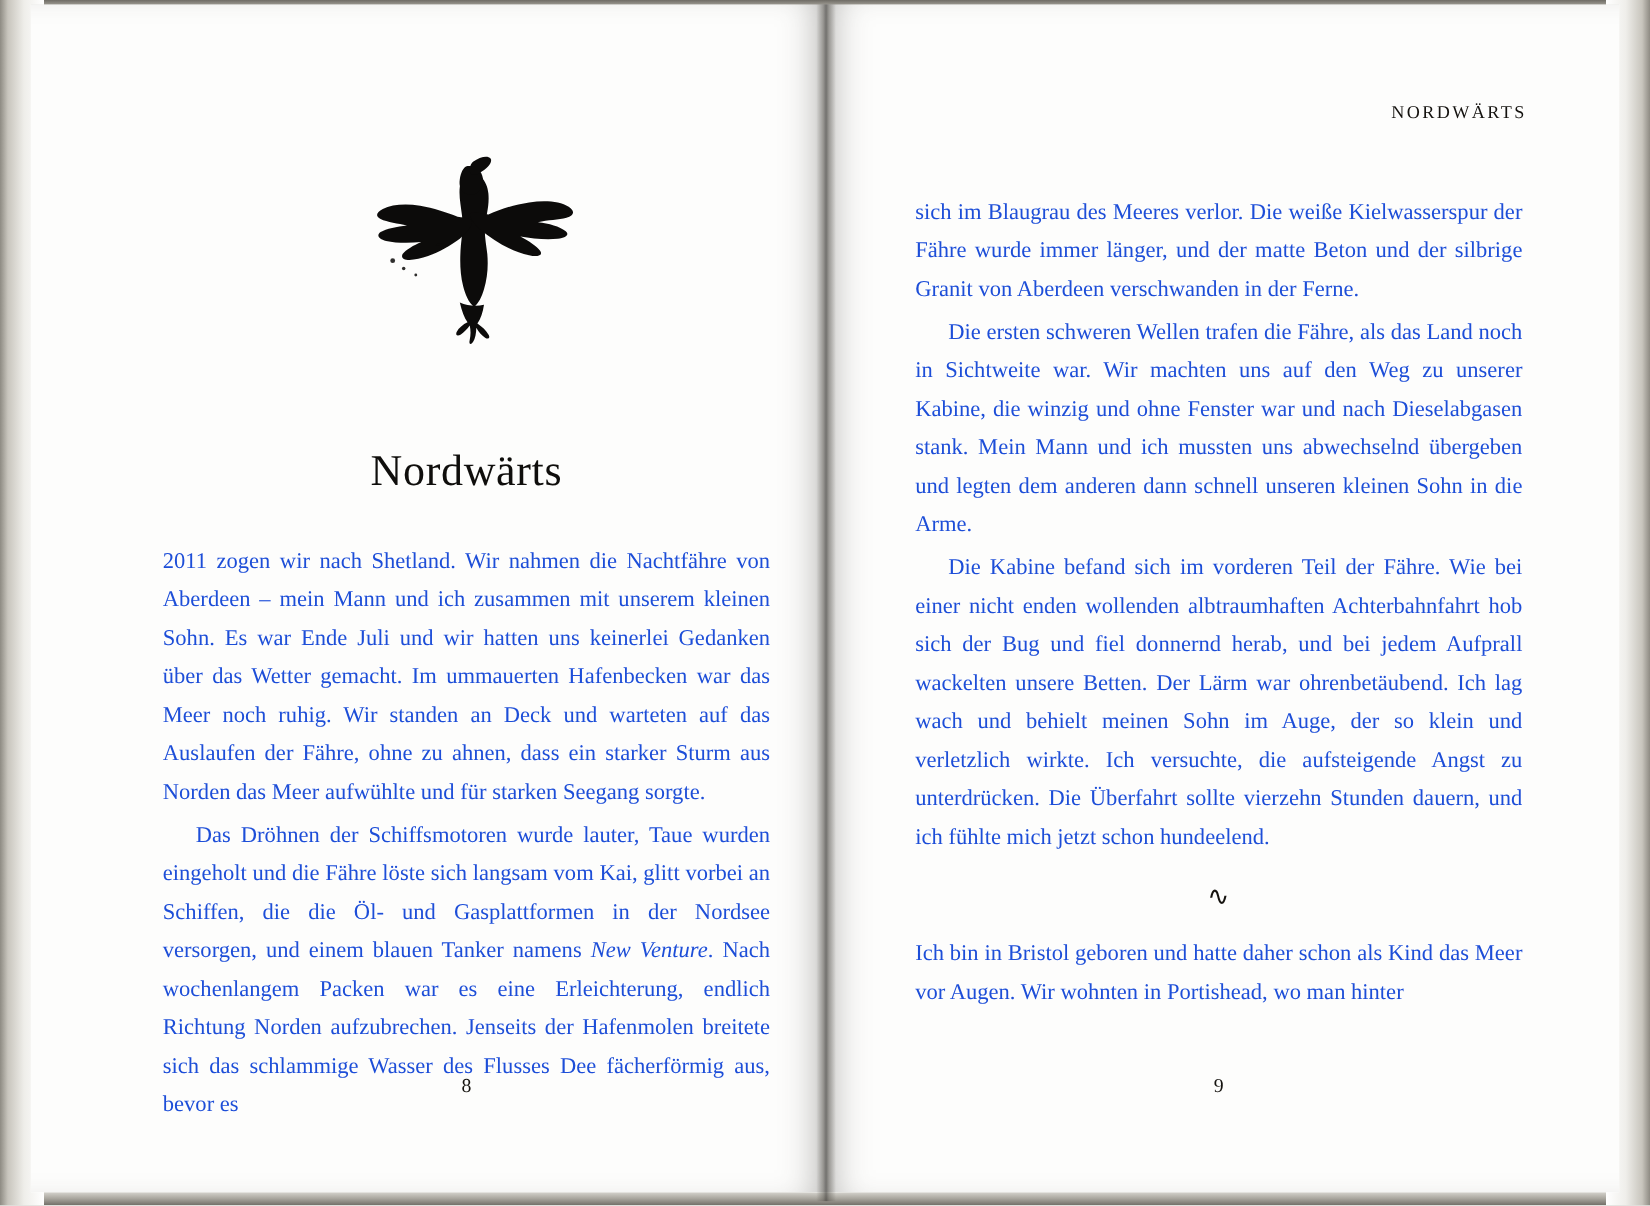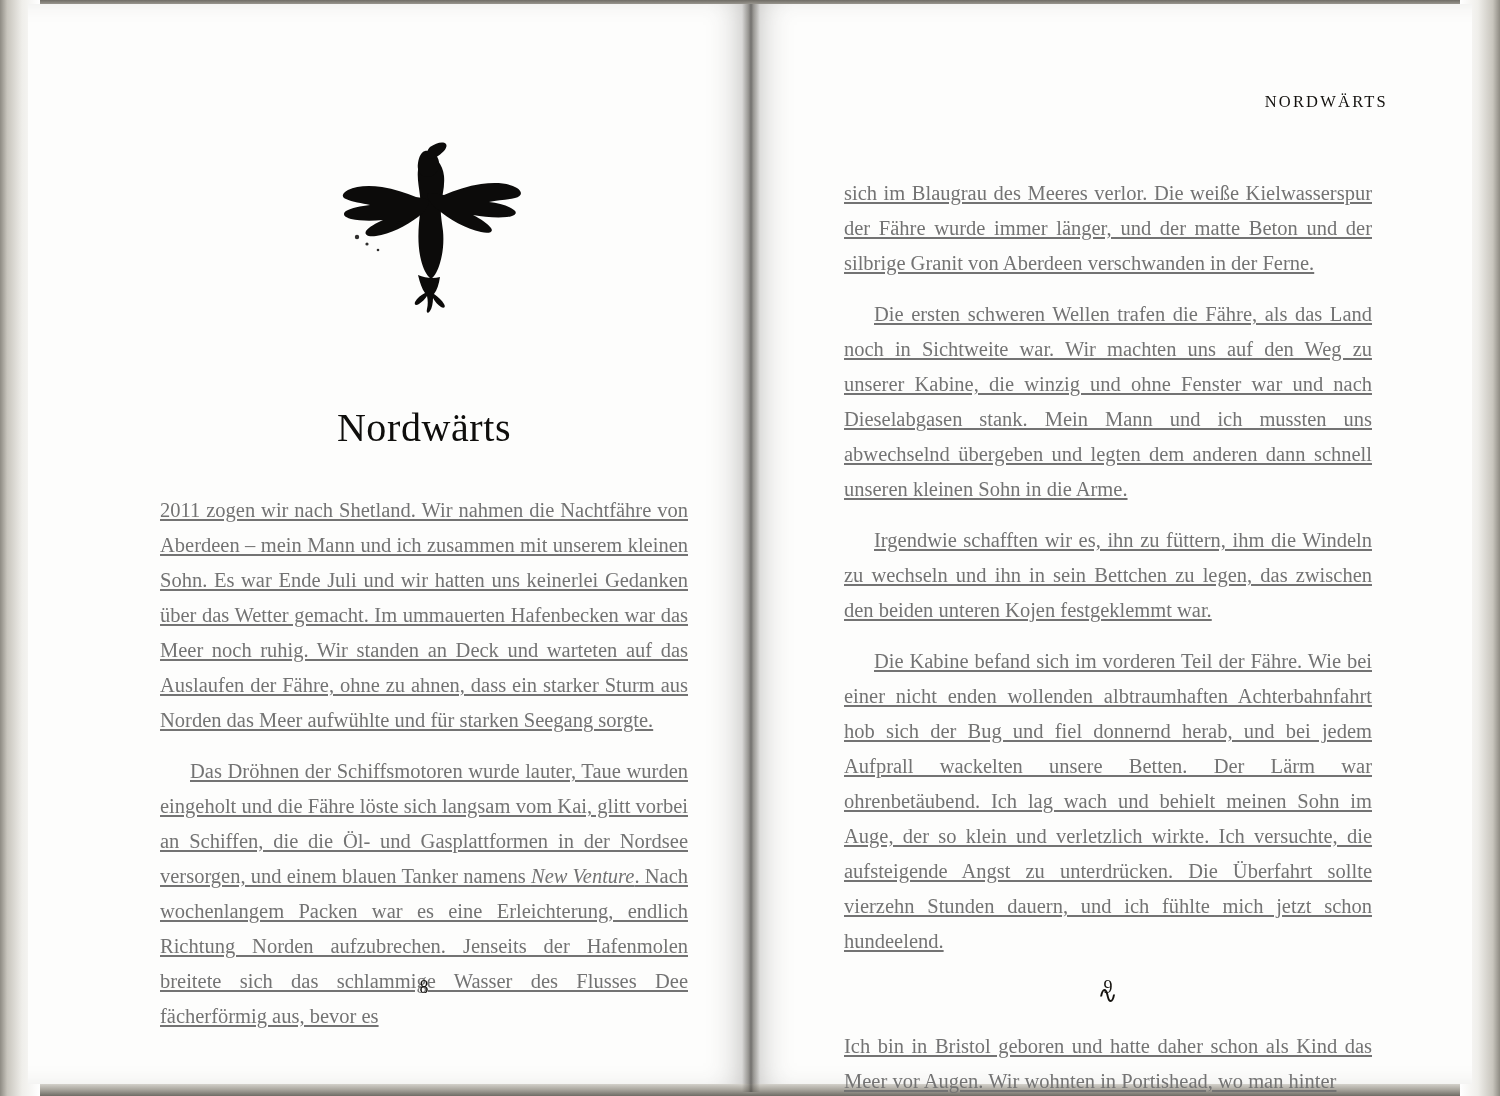--- a/index.html
+++ b/index.html
@@ -98,28 +98,27 @@
     margin-top: 62px;
     letter-spacing: 0.6px;
   }
   .body-left {
     margin-top: 42px;
   }
   .body-right {
     margin-top: 64px;
   }
   p.para {
-    margin: 16px;
+    margin: 4px;
     font-size: 20.5px;
     line-height: 35px;
-    color: #737373;
+    color: #1d4ed8;
     text-align: justify;
     text-justify: inter-word;
     hyphens: manual;
-    text-decoration: underline;
   }
   p.indent {
     text-indent: 30px;
   }
   .ornament {
     text-align: center;
     font-size: 24px;
     color: #15130f;
     margin: 22px 0 20px 0;
     letter-spacing: 1px;
@@ -186,21 +185,20 @@
   </div>
 
   <div class="page page-right">
     <div class="content-right">
 
       <div class="running-head">Nordwärts</div>
 
       <div class="body-right">
         <p class="para">sich im Blaugrau des Meeres verlor. Die weiße Kielwasserspur der Fähre wurde immer länger, und der matte Beton und der silbrige Granit von Aberdeen verschwanden in der Ferne.</p>
         <p class="para indent">Die ersten schweren Wellen trafen die Fähre, als das Land noch in Sichtweite war. Wir machten uns auf den Weg zu unserer Kabine, die winzig und ohne Fenster war und nach Dieselabgasen stank. Mein Mann und ich mussten uns abwechselnd übergeben und legten dem anderen dann schnell unseren kleinen Sohn in die Arme.</p>
-        <p class="para indent">Irgendwie schafften wir es, ihn zu füttern, ihm die Windeln zu wechseln und ihn in sein Bettchen zu legen, das zwischen den beiden unteren Kojen festgeklemmt war.</p>
         <p class="para indent">Die Kabine befand sich im vorderen Teil der Fähre. Wie bei einer nicht enden wollenden albtraumhaften Achterbahnfahrt hob sich der Bug und fiel donnernd herab, und bei jedem Aufprall wackelten unsere Betten. Der Lärm war ohrenbetäubend. Ich lag wach und behielt meinen Sohn im Auge, der so klein und verletzlich wirkte. Ich versuchte, die aufsteigende Angst zu unterdrücken. Die Überfahrt sollte vierzehn Stunden dauern, und ich fühlte mich jetzt schon hundeelend.</p>
 
         <div class="ornament">∿</div>
 
         <p class="para">Ich bin in Bristol geboren und hatte daher schon als Kind das Meer vor Augen. Wir wohnten in Portishead, wo man hinter</p>
       </div>
     </div>
 
     <div class="folio folio-right">9</div>
   </div>

